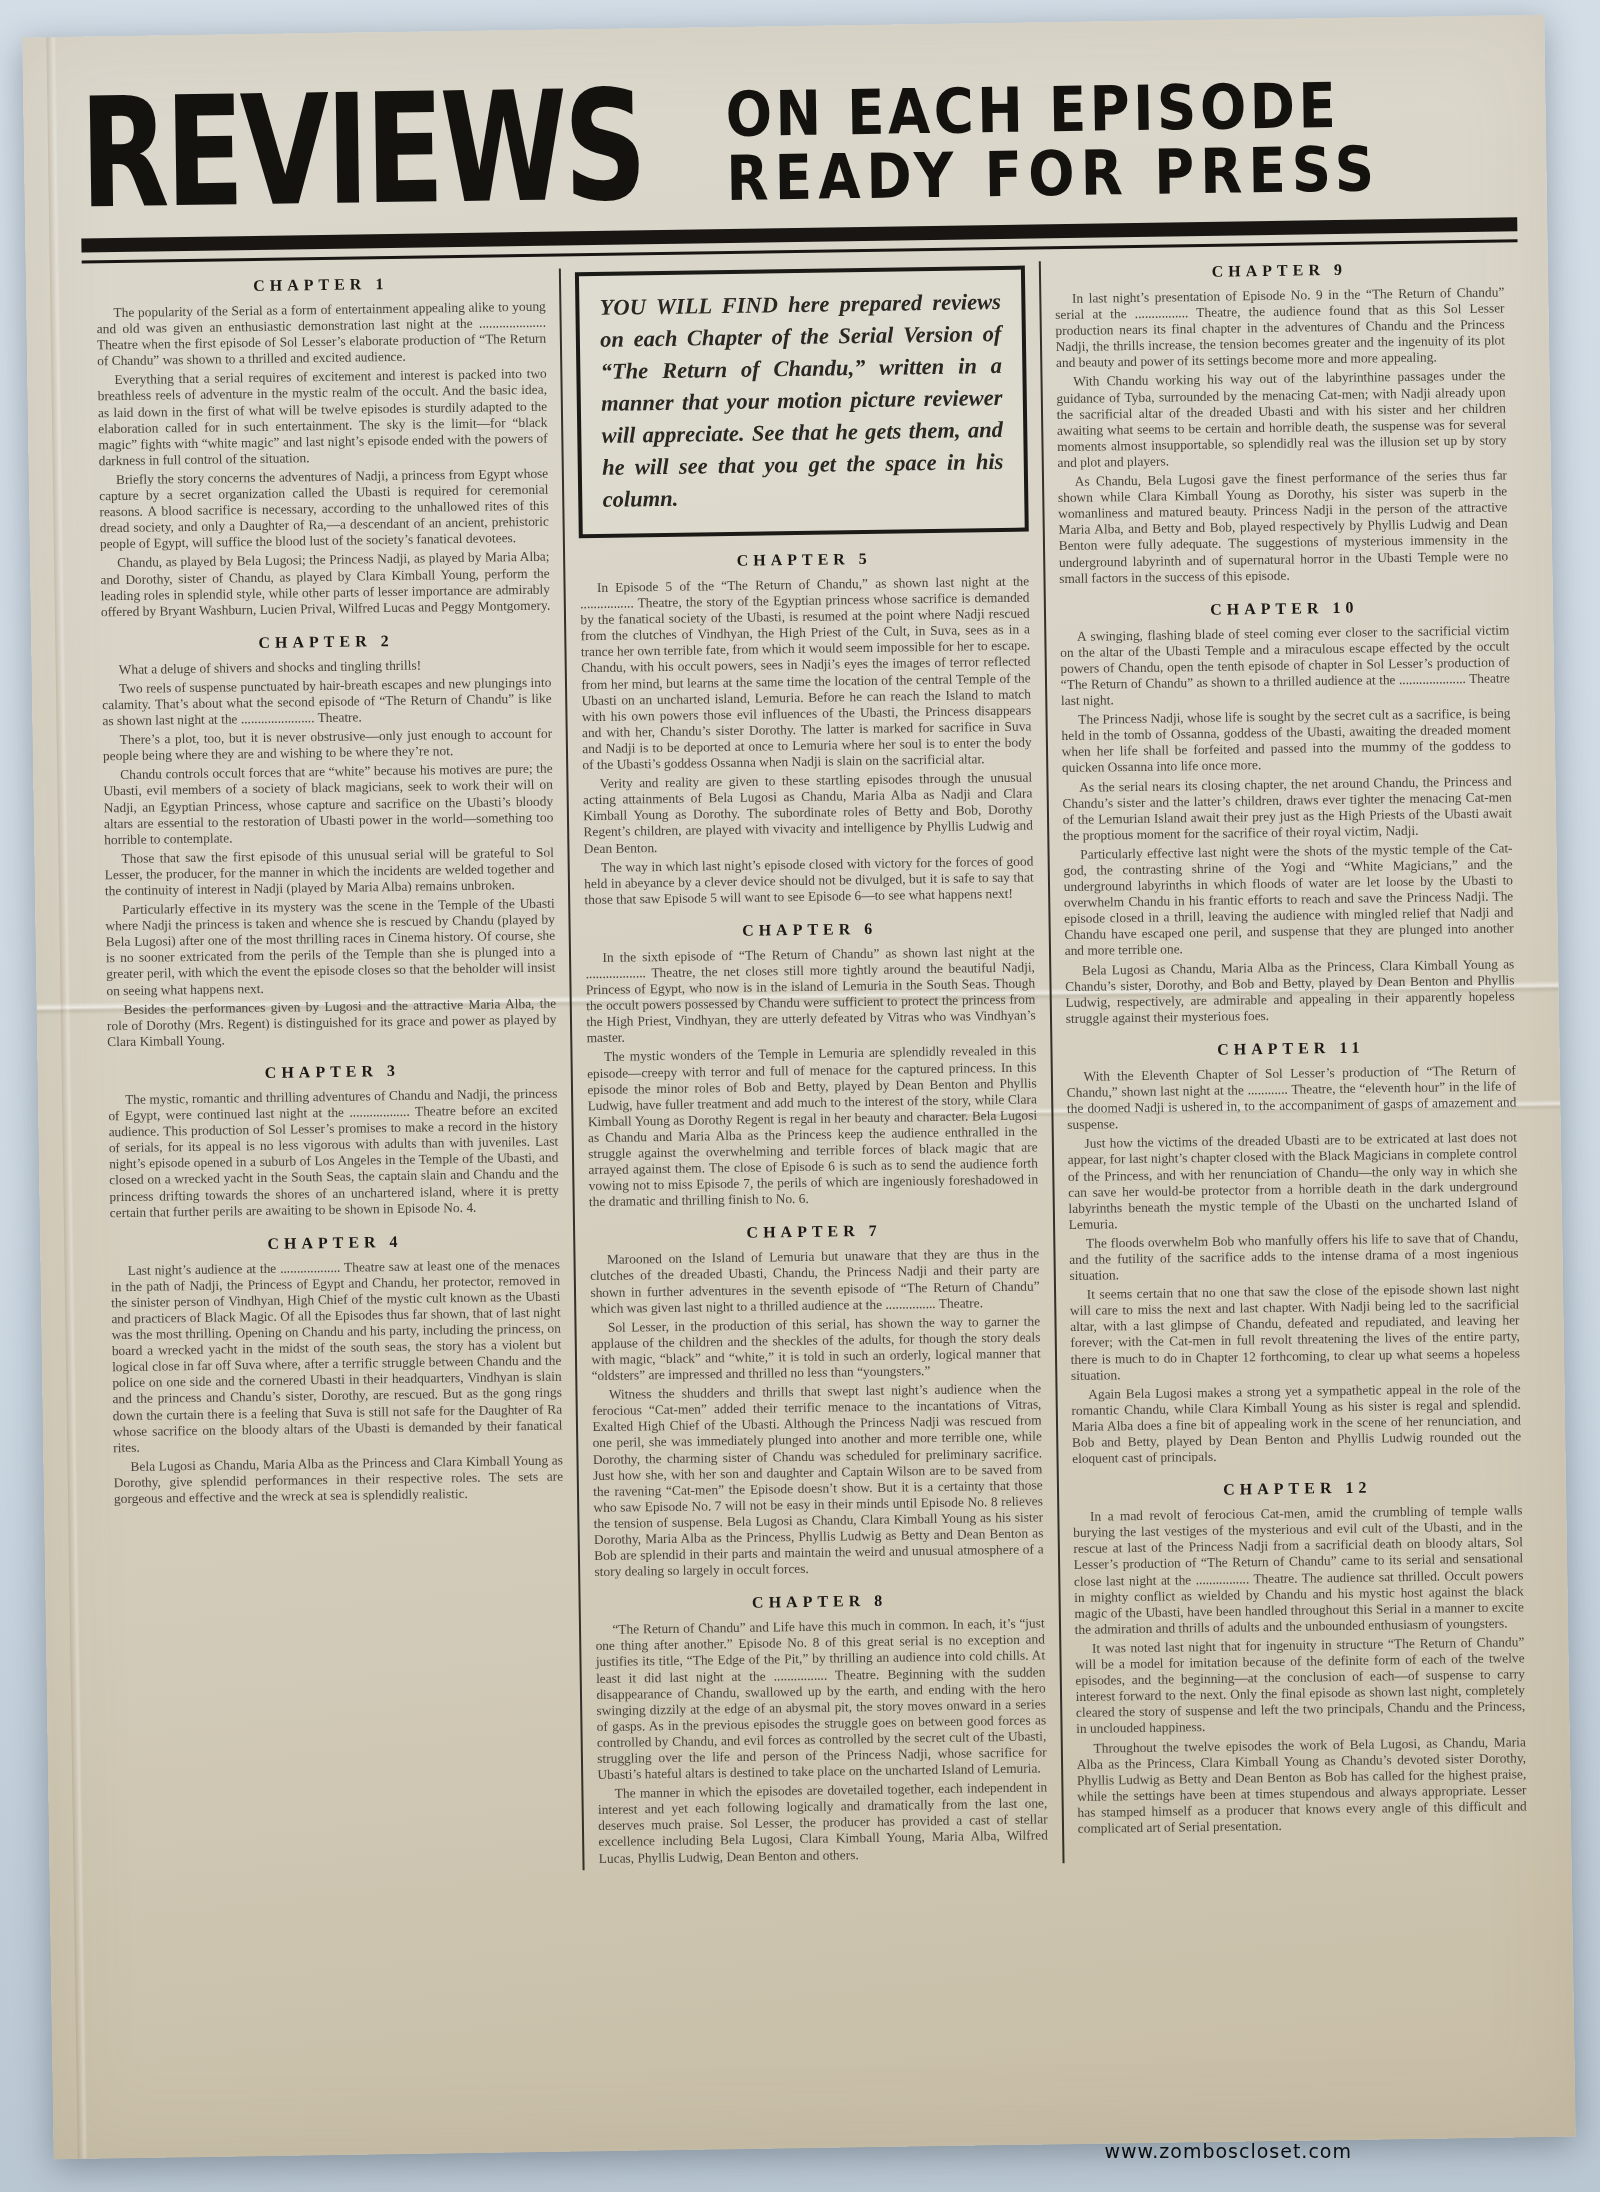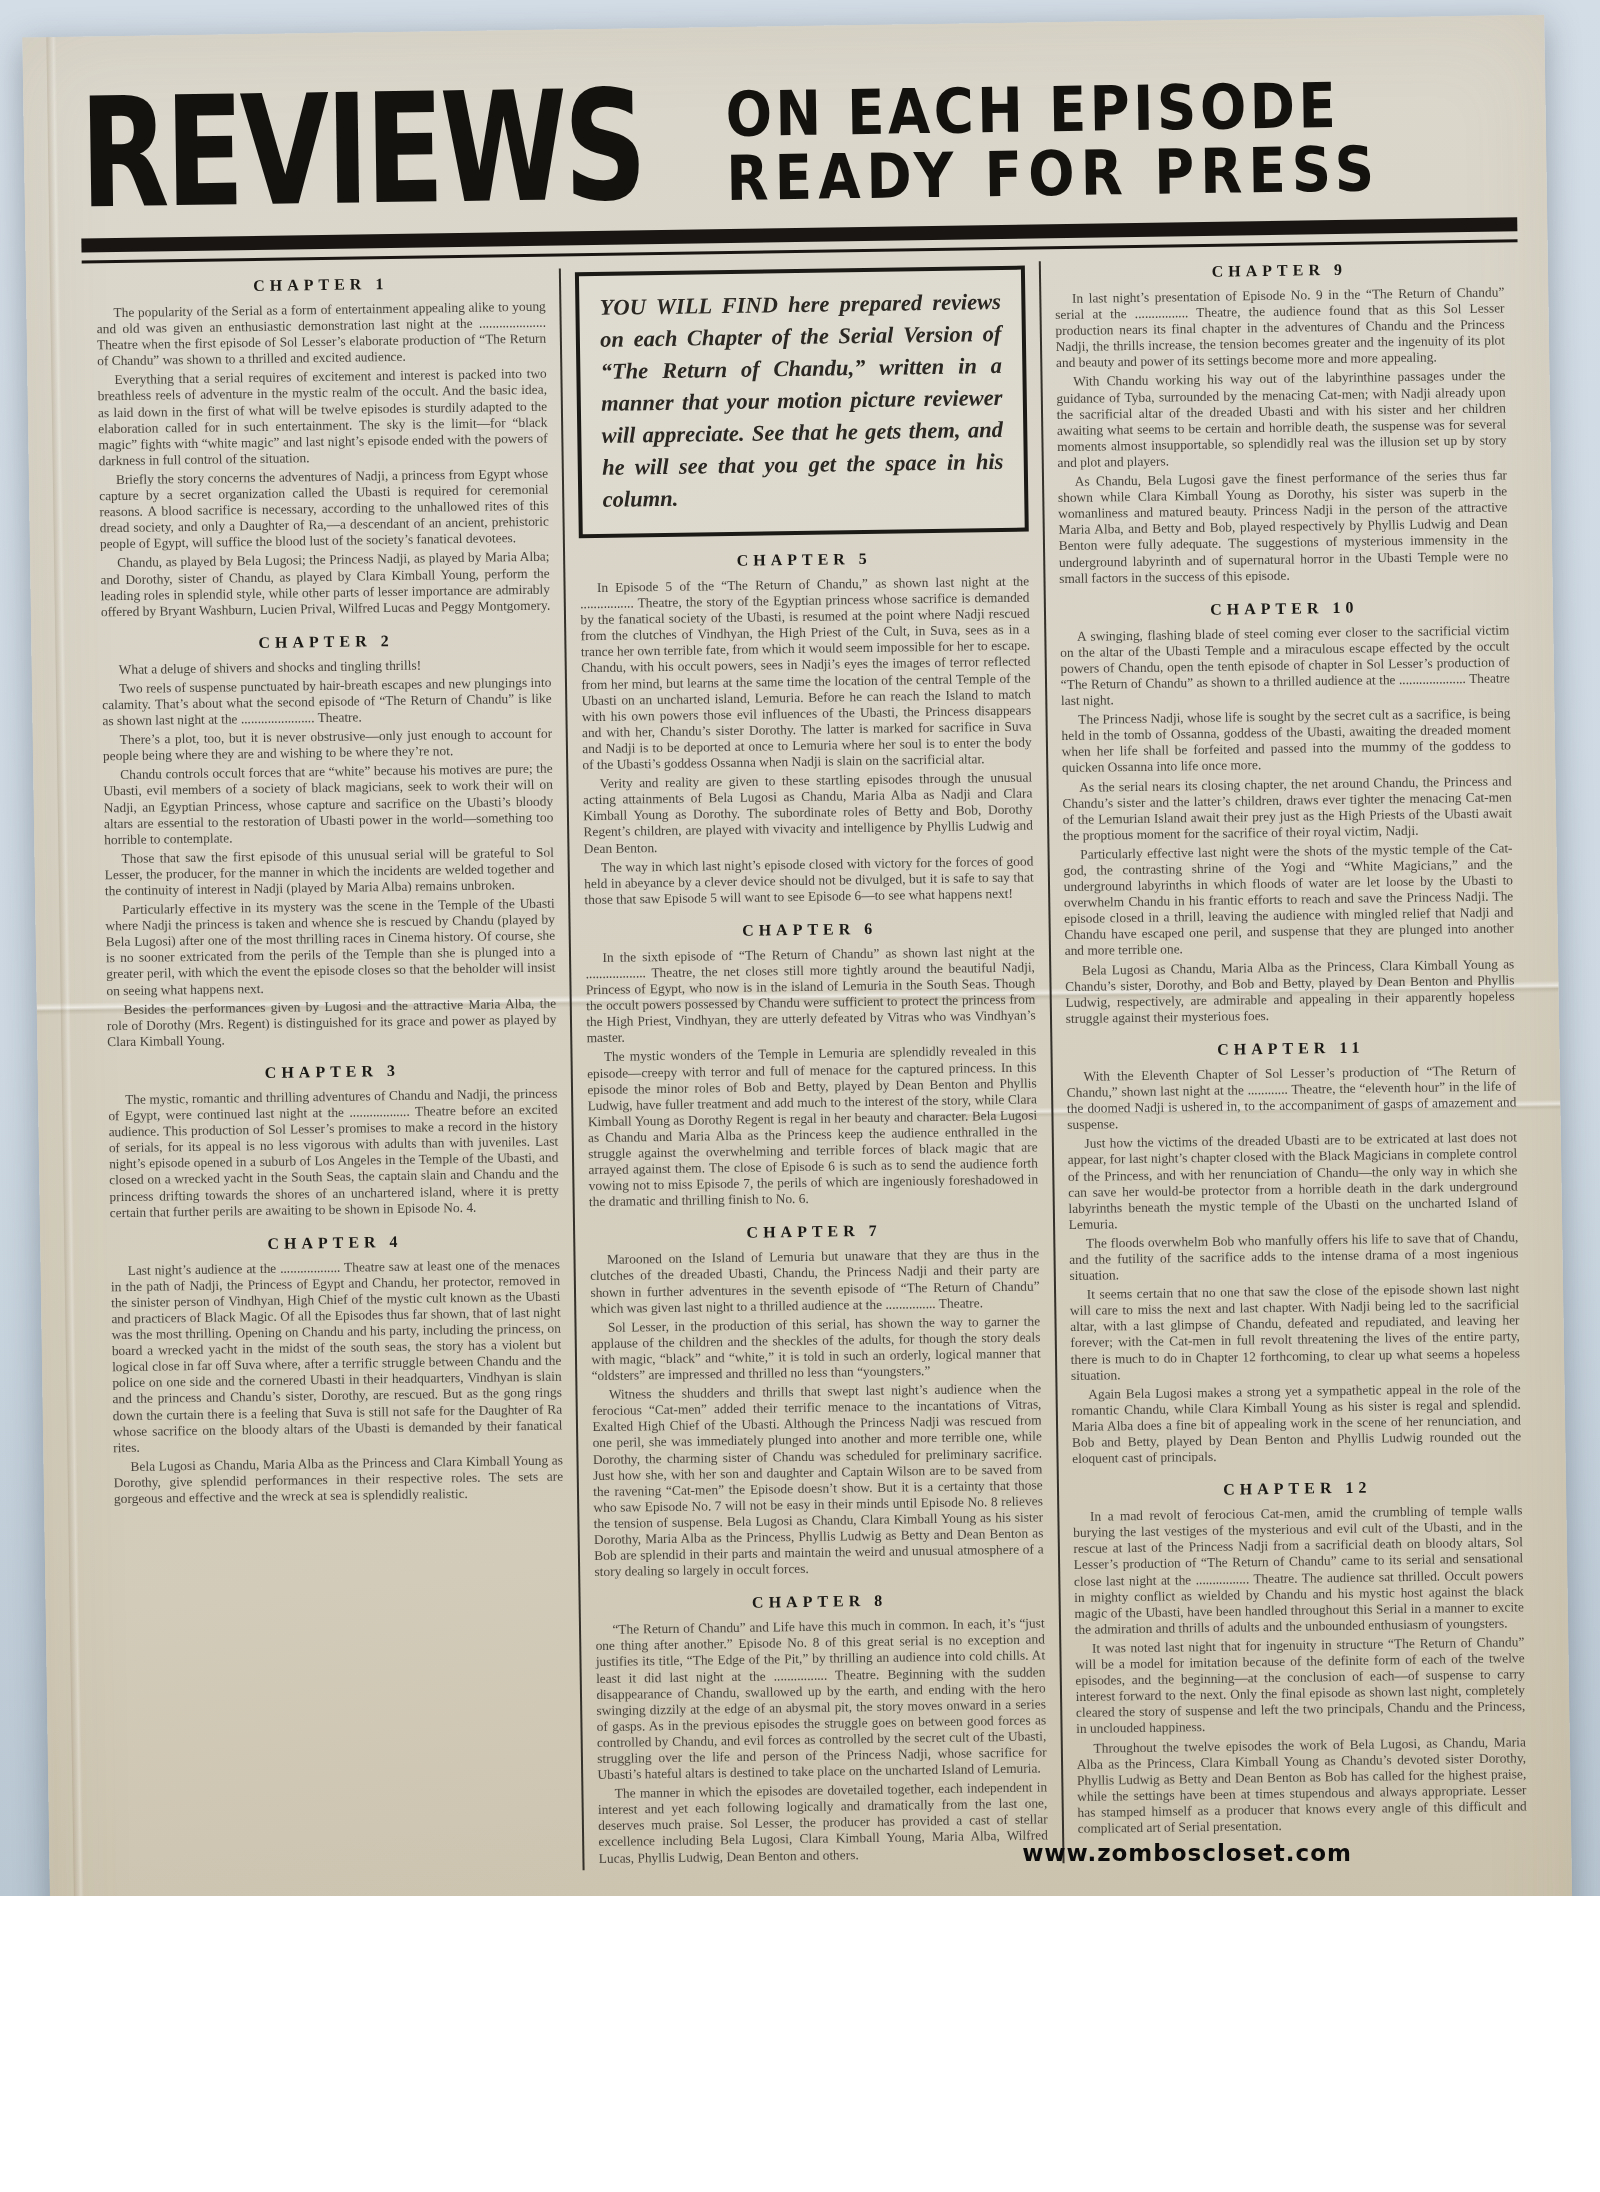--- a/index.html
+++ b/index.html
@@ -1,18 +1,18 @@
 <!DOCTYPE html>
 <html><head>
 <meta charset="utf-8">
 <style>
   html,body{margin:0;padding:0;}
   .stage{
     position:relative;
-    width:1600px;height:1896px;
+    width:1600px;height:2192px;
     background:linear-gradient(180deg,#d3dde6 0%,#cdd8e2 55%,#b9c7d2 100%);
     overflow:hidden;
     font-family:"Liberation Serif", serif;
   }
   .paper{
     position:absolute;
     left:38px;top:26px;
     width:1522px;height:2122px;
     background:linear-gradient(175deg,#dcd8cd 0%,#d8d3c5 35%,#d2cbb9 70%,#c7bda6 100%);
     transform:rotate(-0.85deg);
@@ -68,21 +68,21 @@
     background:rgba(255,255,255,.12);
   }
   .intro-box p{
     margin:0;font-style:italic;font-weight:700;
     font-size:22.5px;line-height:32px;color:#2b2823;
     text-align:justify;
   }
   .watermark{
     position:absolute;right:248px;bottom:30px;
     font-family:"DejaVu Sans", sans-serif;
-    font-weight:700;font-size:23px;letter-spacing:1px;color:#0c0c0c;
+    font-weight:400;font-size:19px;letter-spacing:1px;color:#0c0c0c;
   }
 </style>
 </head>
 <body>
 
 <div class="stage">
   <div class="paper">
     <div class="crease-h1"></div>
     <div class="crease-h2"></div>
     <div class="crease-v"></div>

